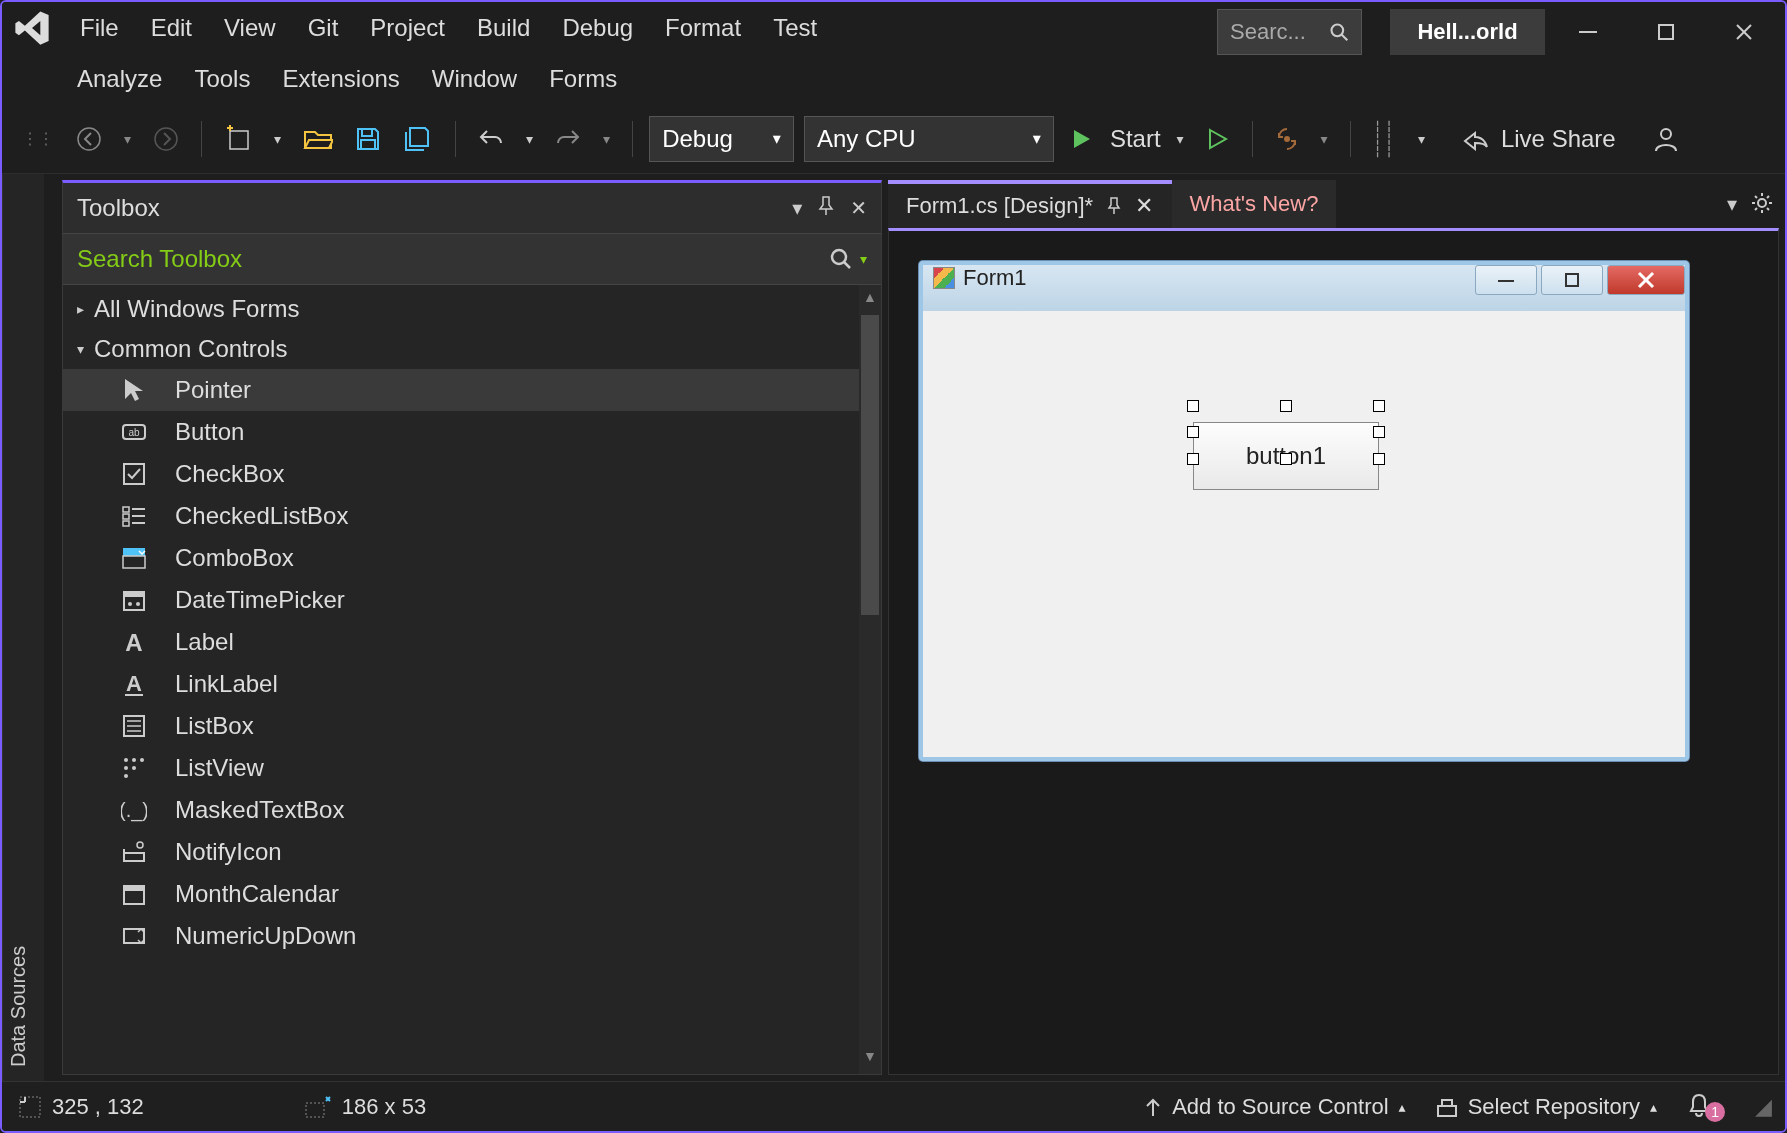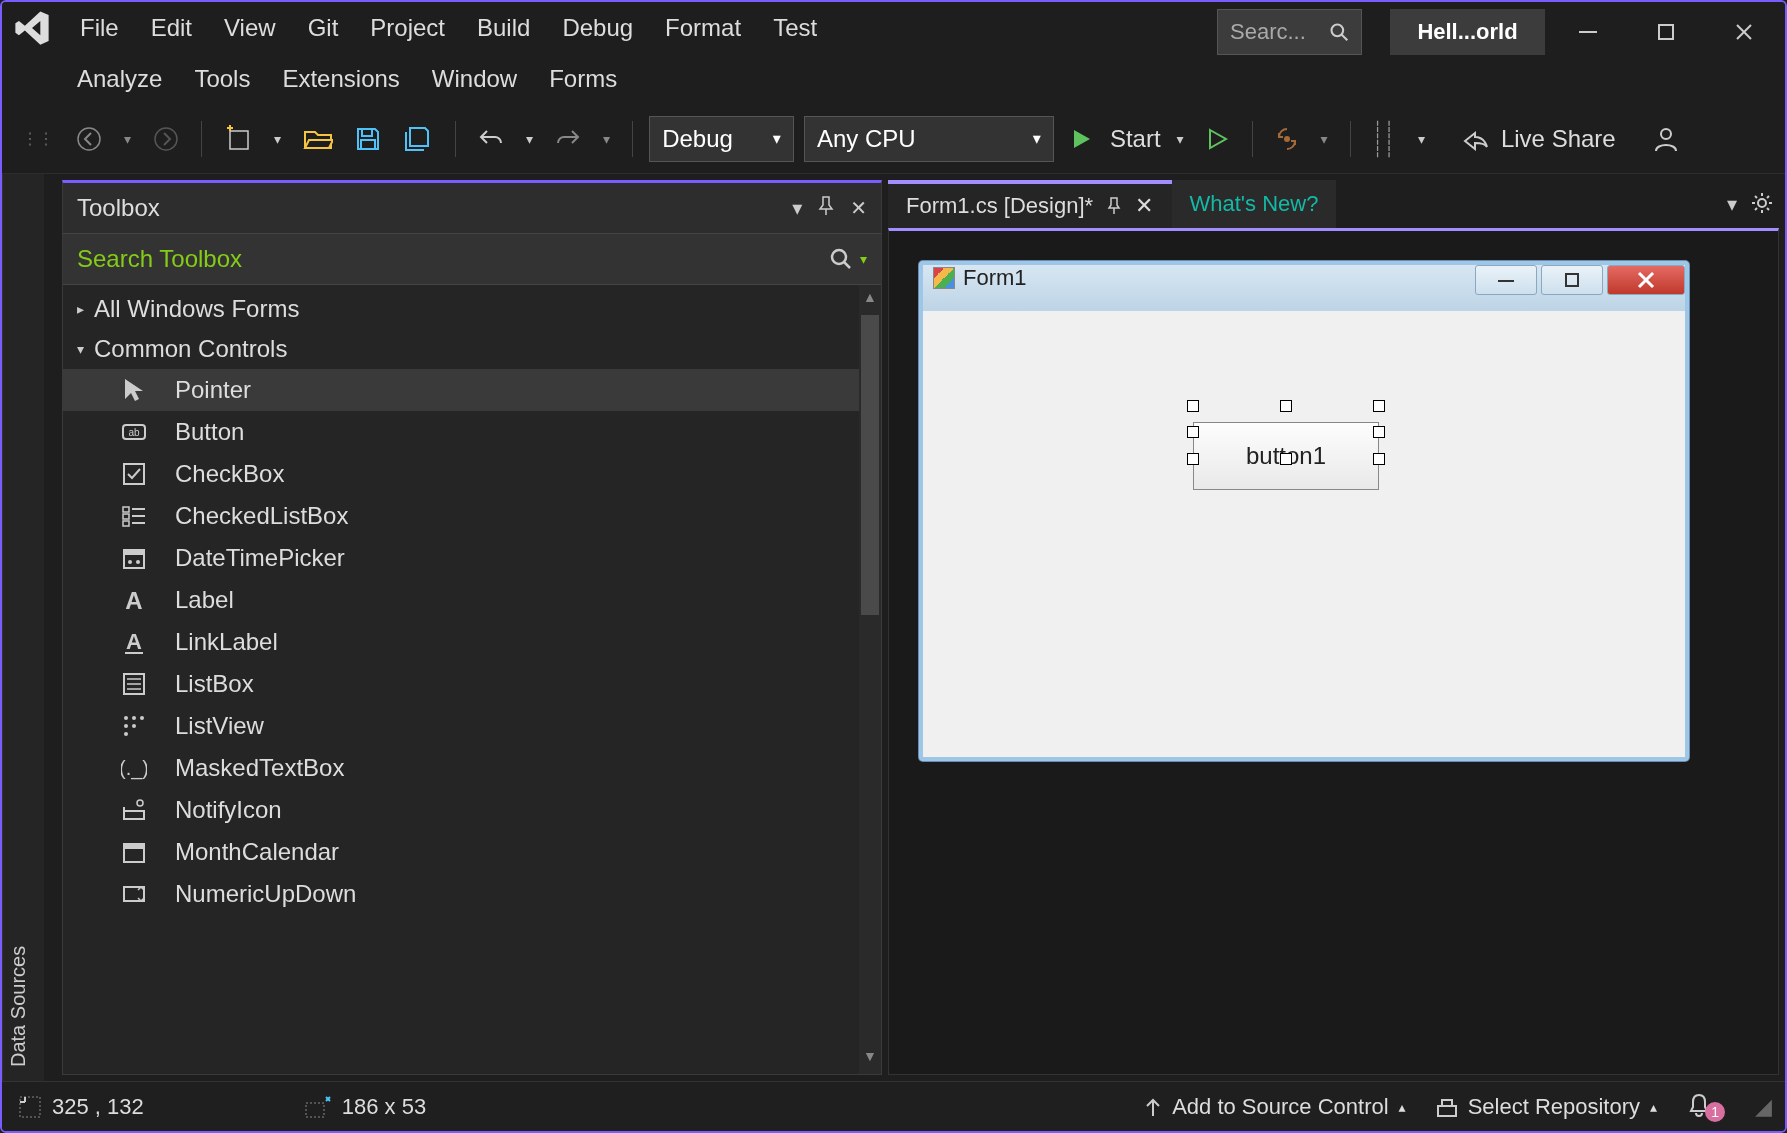--- a/index.html
+++ b/index.html
@@ -32,21 +32,21 @@
   .tree-item.selected { background:#3a3a3a; }
   .tree-item .ico { width:30px; height:30px; display:flex; align-items:center; justify-content:center; color:#c0c0c0; }
   .tree-item .ico.blue { color:#4fc3f7; }
   .scrollbar { position:absolute; right:0; top:0; width:22px; height:100%; background:#2a2a2a; }
   .scroll-thumb { position:absolute; right:2px; top:30px; width:18px; height:300px; background:#4a4a4a; }
   .scroll-arrow { position:absolute; width:22px; height:22px; color:#888; text-align:center; font-size:14px; }
   .designer { flex:1; display:flex; flex-direction:column; margin:6px 6px 6px 6px; }
   .doc-tabs { display:flex; align-items:center; height:48px; background:#1e1e1e; position:relative; }
   .doc-tab { display:flex; align-items:center; gap:14px; padding:0 18px; height:100%; font-size:22px; color:#ddd; }
   .doc-tab.active { background:#252525; border-top:4px solid #a48dff; }
-  .doc-tab.inactive { color:#14b8a6; background:#2a2a2a; }
+  .doc-tab.inactive { color:#fca5a5; background:#2a2a2a; }
   .doc-tabs-right { position:absolute; right:6px; display:flex; gap:14px; color:#ccc; font-size:20px; }
   .design-surface { flex:1; background:#1a1a1a; border:1px solid #333; border-top:3px solid #a48dff; padding:30px; }
   .winform { width:770px; height:500px; background:#ecf0f3; border:4px solid #9ec6e6; border-radius:4px; box-shadow:0 0 0 1px #6b8db1; }
   .winform-title { height:46px; background:linear-gradient(#d8e6f2,#bcd4e6); display:flex; align-items:flex-start; justify-content:space-between; padding:0 0 0 10px; }
   .winform-title-left { display:flex; align-items:center; gap:8px; color:#222; font-size:22px; }
   .winform-icon { width:22px; height:22px; background:linear-gradient(135deg,#d8434c 0 25%,#f5b84a 25% 50%,#4caf50 50% 75%,#4a90e2 75% 100%); border:1px solid #888; }
   .winform-btns { display:flex; gap:4px; }
   .wfbtn { width:62px; height:30px; background:linear-gradient(#eaf2f8,#cde0ee); border:1px solid #8aa8c0; border-radius:3px; display:flex; align-items:center; justify-content:center; color:#333; font-size:18px; }
   .wfbtn.close { background:linear-gradient(#e46a64,#c0392b); color:#fff; font-weight:bold; width:78px; }
   .winform-body { position:relative; height:calc(100% - 46px); background:#f0f0f0; }
@@ -289,20 +289,30 @@
               <svg width="26" height="26" viewBox="0 0 26 26">
                 <rect x="2" y="4" width="6" height="5" fill="none" stroke="#ccc" stroke-width="1.5"></rect>
                 <rect x="2" y="11" width="6" height="5" fill="none" stroke="#ccc" stroke-width="1.5"></rect>
                 <rect x="2" y="18" width="6" height="5" fill="none" stroke="#ccc" stroke-width="1.5"></rect>
                 <line x1="11" y1="6" x2="24" y2="6" stroke="#ccc" stroke-width="2"></line>
                 <line x1="11" y1="13" x2="24" y2="13" stroke="#ccc" stroke-width="2"></line>
                 <line x1="11" y1="20" x2="24" y2="20" stroke="#ccc" stroke-width="2"></line>
               </svg>
             </span>
             <span>CheckedListBox</span>
+          </div>
+          <div class="tree-item">
+            <span class="ico blue">
+              <svg width="26" height="26" viewBox="0 0 26 26">
+                <rect x="2" y="3" width="22" height="8" fill="#4fc3f7"></rect>
+                <rect x="2" y="11" width="22" height="12" fill="none" stroke="#ccc" stroke-width="1.5"></rect>
+                <path d="M18 6 L21 9 L24 6" fill="none" stroke="#fff" stroke-width="1.5"></path>
+              </svg>
+            </span>
+            <span>ComboBox</span>
           </div>
           <div class="tree-item">
             <span class="ico">
               <svg width="26" height="26" viewBox="0 0 26 26">
                 <rect x="3" y="5" width="20" height="18" fill="none" stroke="#ccc" stroke-width="2"></rect>
                 <rect x="3" y="5" width="20" height="5" fill="#ccc"></rect>
                 <circle cx="9" cy="17" r="2" fill="#ccc"></circle>
                 <circle cx="17" cy="17" r="2" fill="#ccc"></circle>
               </svg>
             </span>

